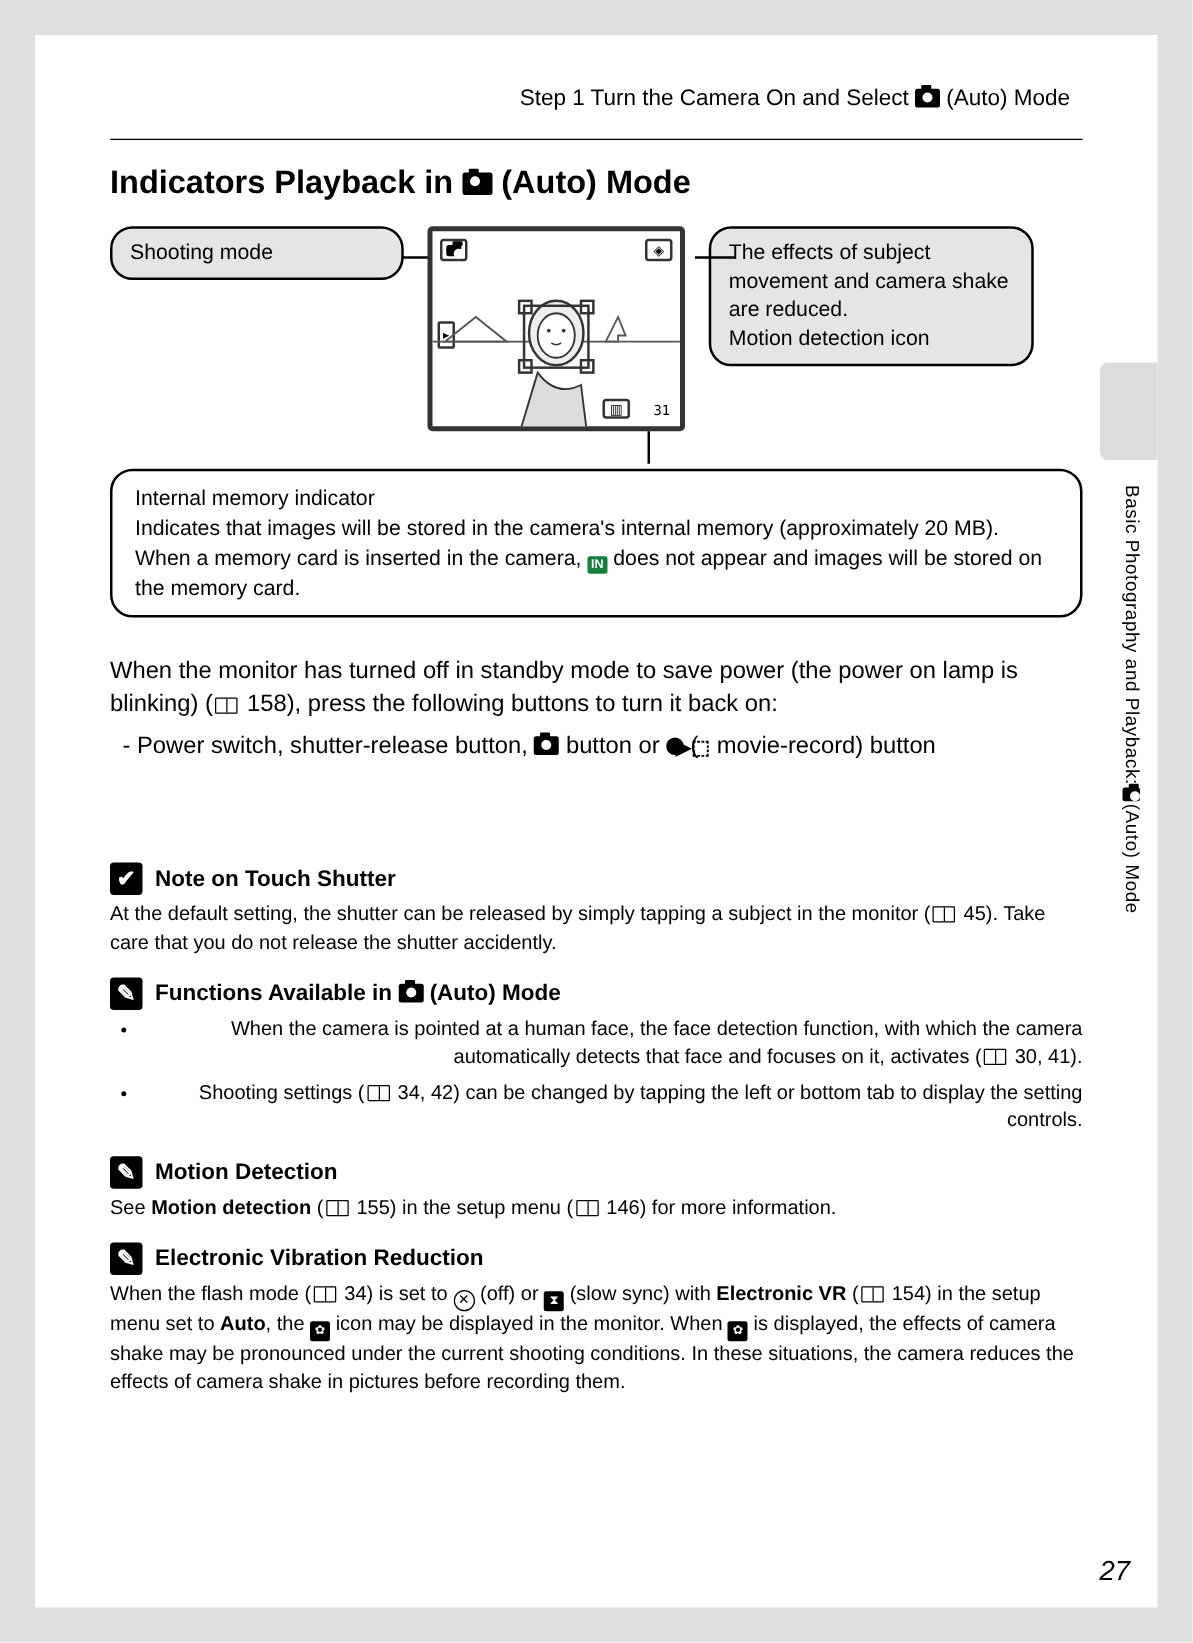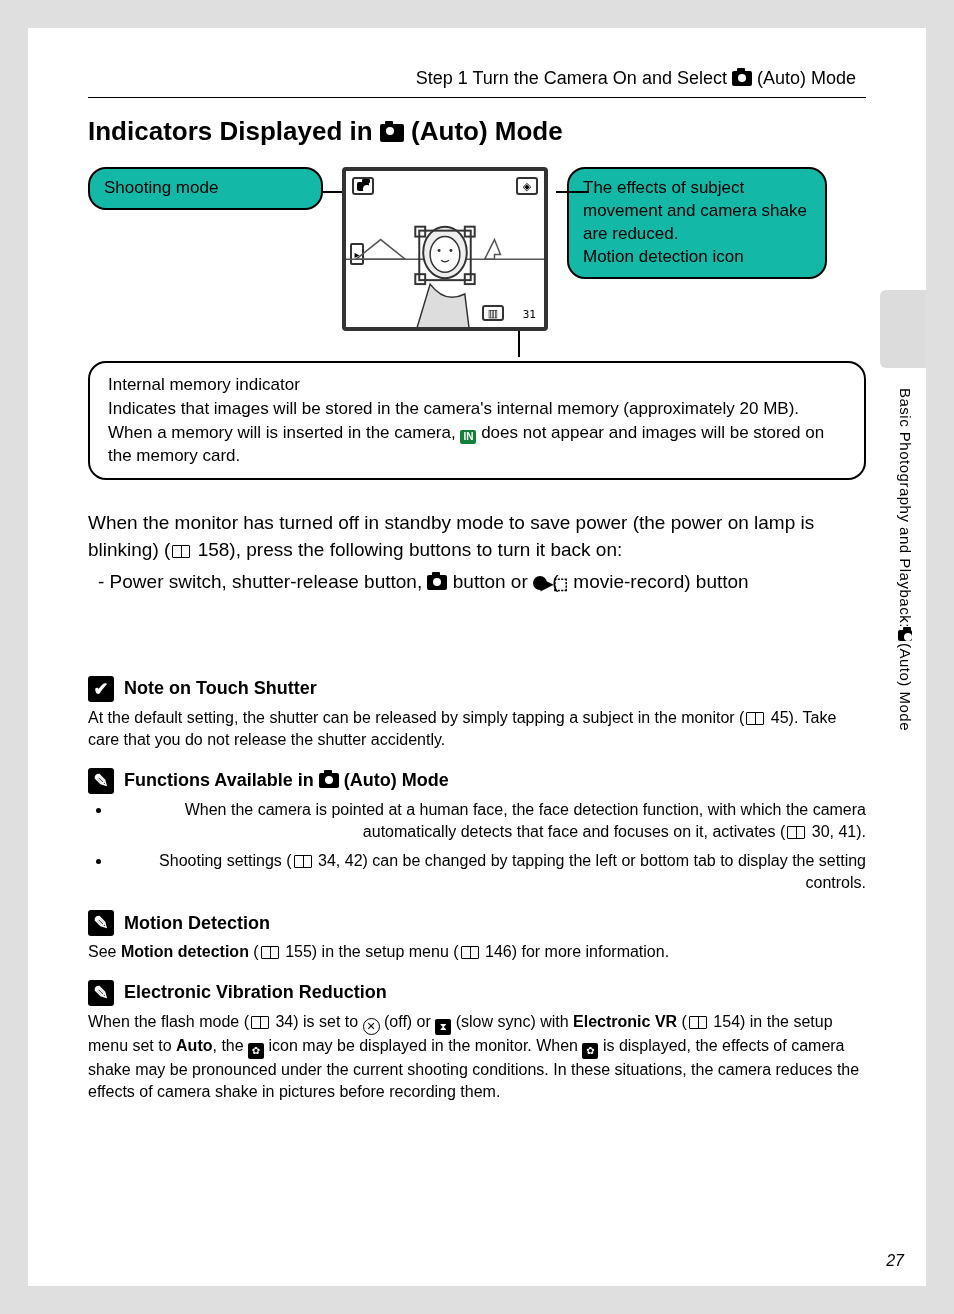--- a/index.html
+++ b/index.html
@@ -41,21 +41,21 @@
     text-orientation: mixed;
     letter-spacing: 0.5px;
     display: flex;
     align-items: center;
     gap: 2px;
   }
   .side-label .sl-1, .side-label .sl-2 { display:inline-block; }
   .breadcrumb {
     text-align: right;
     font-size: 18px;
-    margin-bottom: 8px;
+    margin-bottom: 22px;
     padding-right: 10px;
   }
   .rule {
     border: none;
     border-top: 1px solid #000;
     margin-bottom: 18px;
   }
   h1 {
     font-size: 26px;
     font-weight: 700;
@@ -67,21 +67,21 @@
     gap: 12px;
     position: relative;
     margin-bottom: 14px;
   }
   .callout-box {
     border: 2px solid #000;
     border-radius: 18px;
     padding: 8px 14px;
     font-size: 17px;
     line-height: 1.35;
-    background: #14b8a6;
+    background: #e5e5e5;
   }
   .callout-left { width: 235px; }
   .callout-right { width: 260px; }
   .lcd-col {
     width: 220px;
     display: flex;
     flex-direction: column;
     align-items: center;
     position: relative;
   }
@@ -157,21 +157,21 @@
   }
   .note-title { font-size: 18px; font-weight: 700; }
   .note-body { font-size: 16px; line-height: 1.4; }
   .note-body ul { list-style: disc; padding-left: 24px; }
   .note-body li { margin-bottom: 6px; text-align: right; }
   .page-num {
     position: absolute;
     right: 22px;
     bottom: 16px;
     font-style: italic;
-    font-size: 16px;
+    font-size: 22px;
   }
   .icon-cam {
     display: inline-block;
     width: 20px; height: 15px;
     background: #000;
     border-radius: 2px;
     position: relative;
     vertical-align: -2px;
   }
   .icon-cam::before {
@@ -257,21 +257,21 @@
 <body>
 
 <div class="page">
 
   <div class="breadcrumb">
     <span>Step 1 Turn the Camera On and Select </span><span class="icon-cam"></span><span> (Auto) Mode</span>
   </div>
   <hr class="rule">
 
   <h1>
-    <span>Indicators Displayed in </span><span class="icon-cam" style="width:24px;height:18px;"></span><span> (Auto) Mode</span>
+    <span>Indicators Playback in </span><span class="icon-cam" style="width:24px;height:18px;"></span><span> (Auto) Mode</span>
   </h1>
 
   <div class="diagram-row">
 
     <div class="conn-h" style="left:234px; top:24px; width:32px;"></div>
     <div class="conn-h" style="left:468px; top:24px; width:32px;"></div>
 
     <div class="callout-box callout-left">
       <div>Shooting mode</div>
     </div>
@@ -311,21 +311,21 @@
   </div>
 
   <div style="position:relative; height:16px;">
     <div class="conn-v" style="left:430px; top:-14px; height:26px;"></div>
   </div>
 
   <div class="callout-wide">
     <div>Internal memory indicator</div>
     <div>Indicates that images will be stored in the camera's internal memory (approximately 20 MB).</div>
     <div>
-      <span>When a memory will is inserted in the camera, </span><span class="icon-in">IN</span><span> does not appear and images will be stored on the memory card.</span>
+      <span>When a memory card is inserted in the camera, </span><span class="icon-in">IN</span><span> does not appear and images will be stored on the memory card.</span>
     </div>
   </div>
 
   <p class="para">
     <span>When the monitor has turned off in standby mode to save power (the power on lamp is blinking) (</span><span class="icon-book"></span><span> 158), press the following buttons to turn it back on:</span>
   </p>
   <p class="dash-item">
     <span>-   Power switch, shutter-release button, </span><span class="icon-cam"></span><span> button or </span><span class="icon-dot"></span><span> (</span><span class="icon-movie">▶⬚</span><span> movie-record) button</span>
   </p>
 

